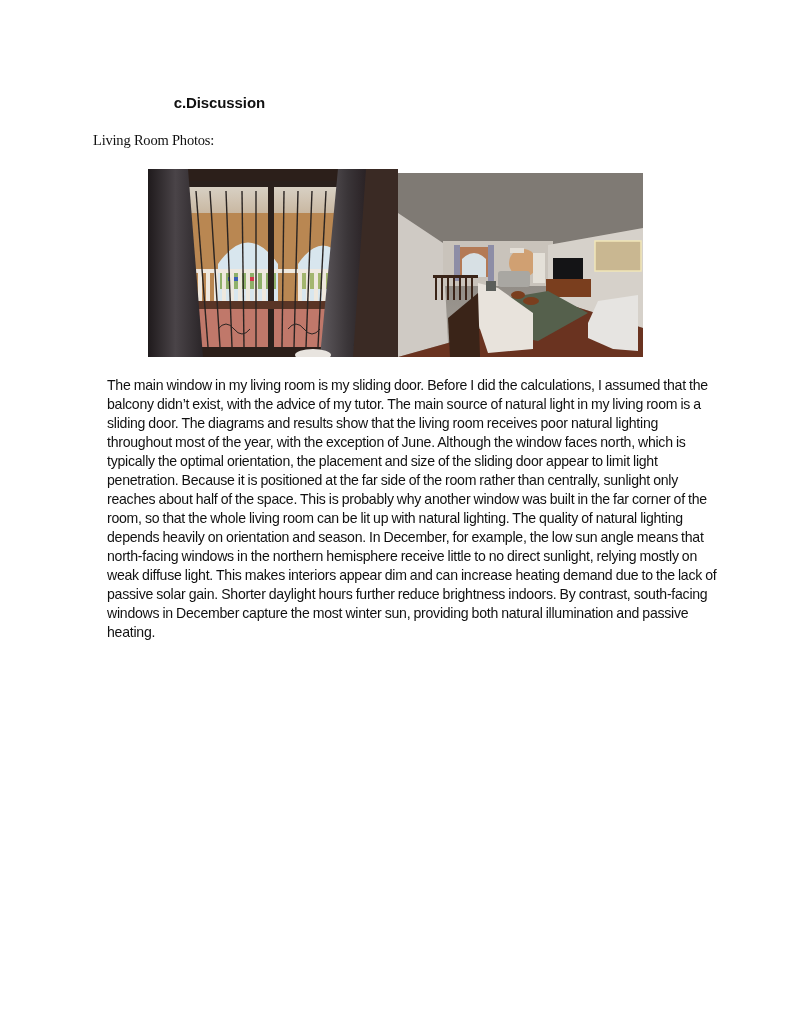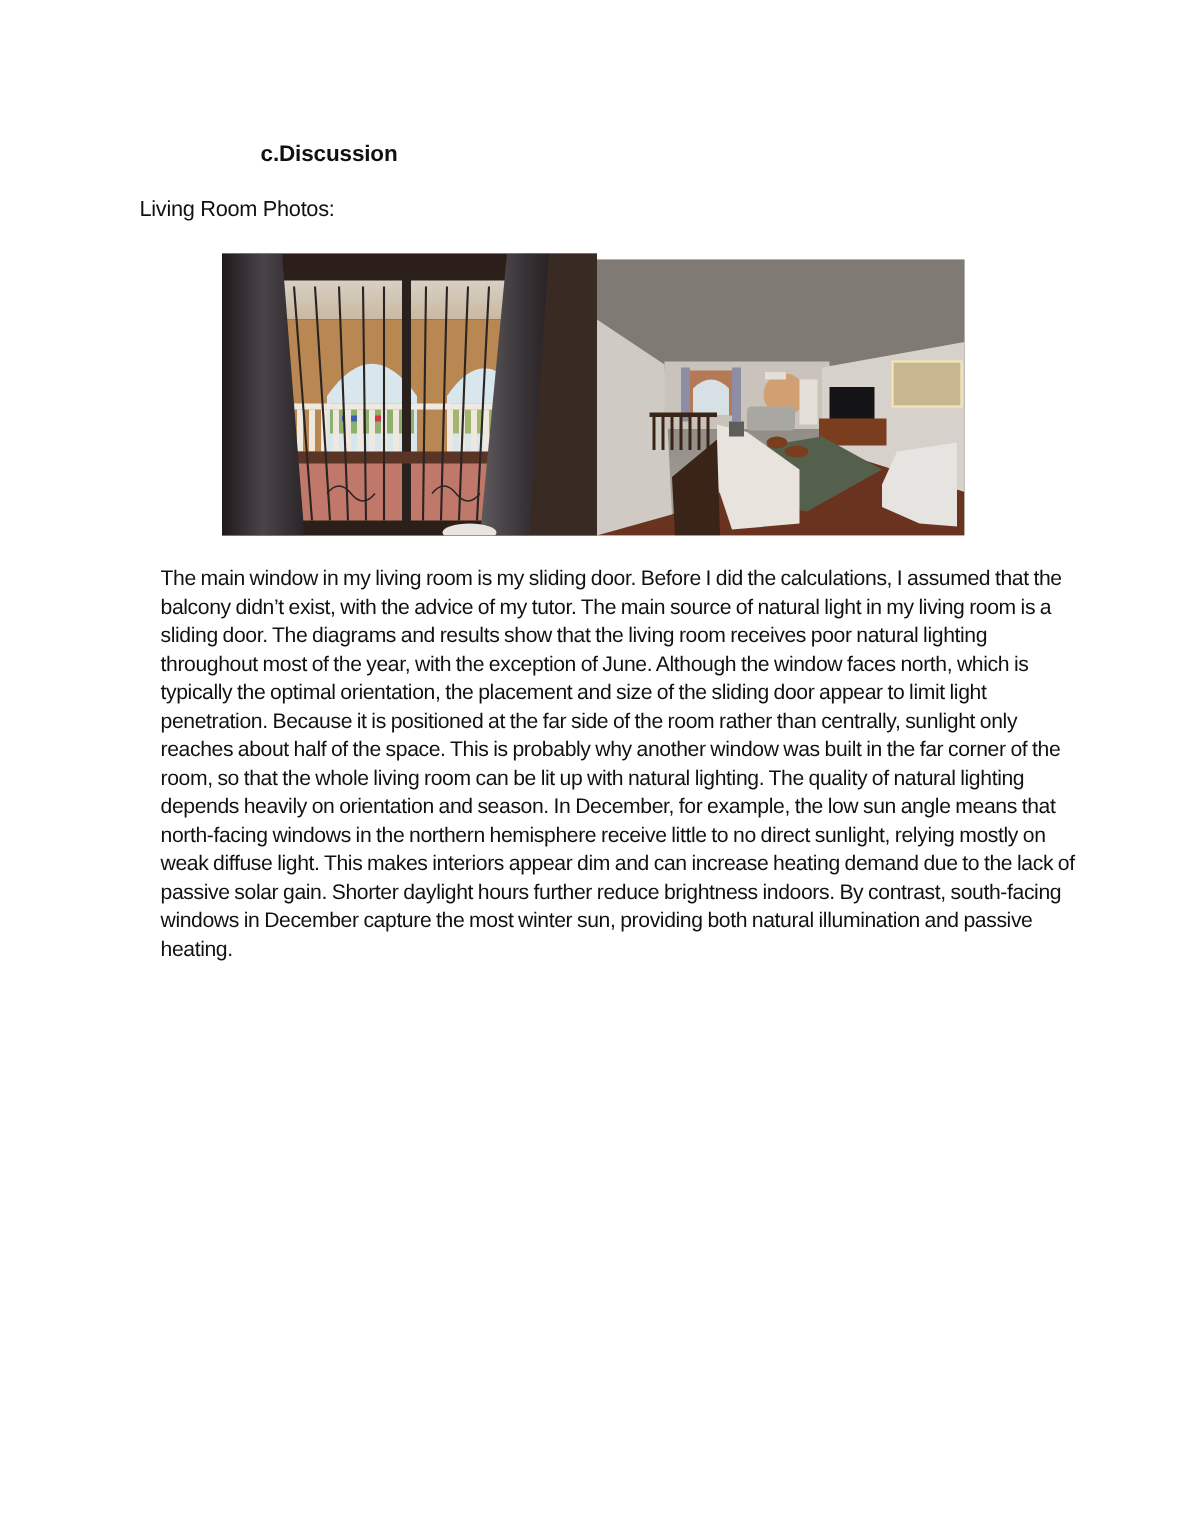--- a/index.html
+++ b/index.html
@@ -1,20 +1,20 @@
 <!DOCTYPE html>
 <html><head>
   <meta charset="utf-8">
   <style>
     html, body { margin: 0; padding: 0; background: #ffffff; }
     body { width: 791px; height: 1024px; position: relative; overflow: hidden;
            font-family: "Liberation Sans", "DejaVu Sans", sans-serif; color: #111; }
     .heading { position: absolute; left: 163px; top: 94px; font-size: 15px; font-weight: bold; letter-spacing: -0.1px; text-align: right; }
     .heading .num { display: inline-block; width: 23px; }
-    .subheading { position: absolute; left: 93px; top: 132px; font-size: 14.5px; letter-spacing: -0.2px; }
+    .subheading { position: absolute; left: 93px; top: 132px; font-size: 14.5px; letter-spacing: -0.2px; font-family: Liberation Serif, serif; }
     .photos { position: absolute; left: 148px; top: 169px; width: 495px; height: 188px; }
     .photo { position: absolute; overflow: hidden; }
     .photo-left { left: 0; top: 0; width: 250px; height: 188px; background: #2a1c18; }
     .photo-right { left: 250px; top: 4px; width: 245px; height: 184px; background: #8c8780; }
     .body-text { position: absolute; left: 107px; top: 376px; width: 612px; font-size: 14.1px;
                  line-height: 19px; letter-spacing: -0.25px; word-spacing: -0.5px; }
     svg { display: block; }
   </style>
 </head>
 <body>

